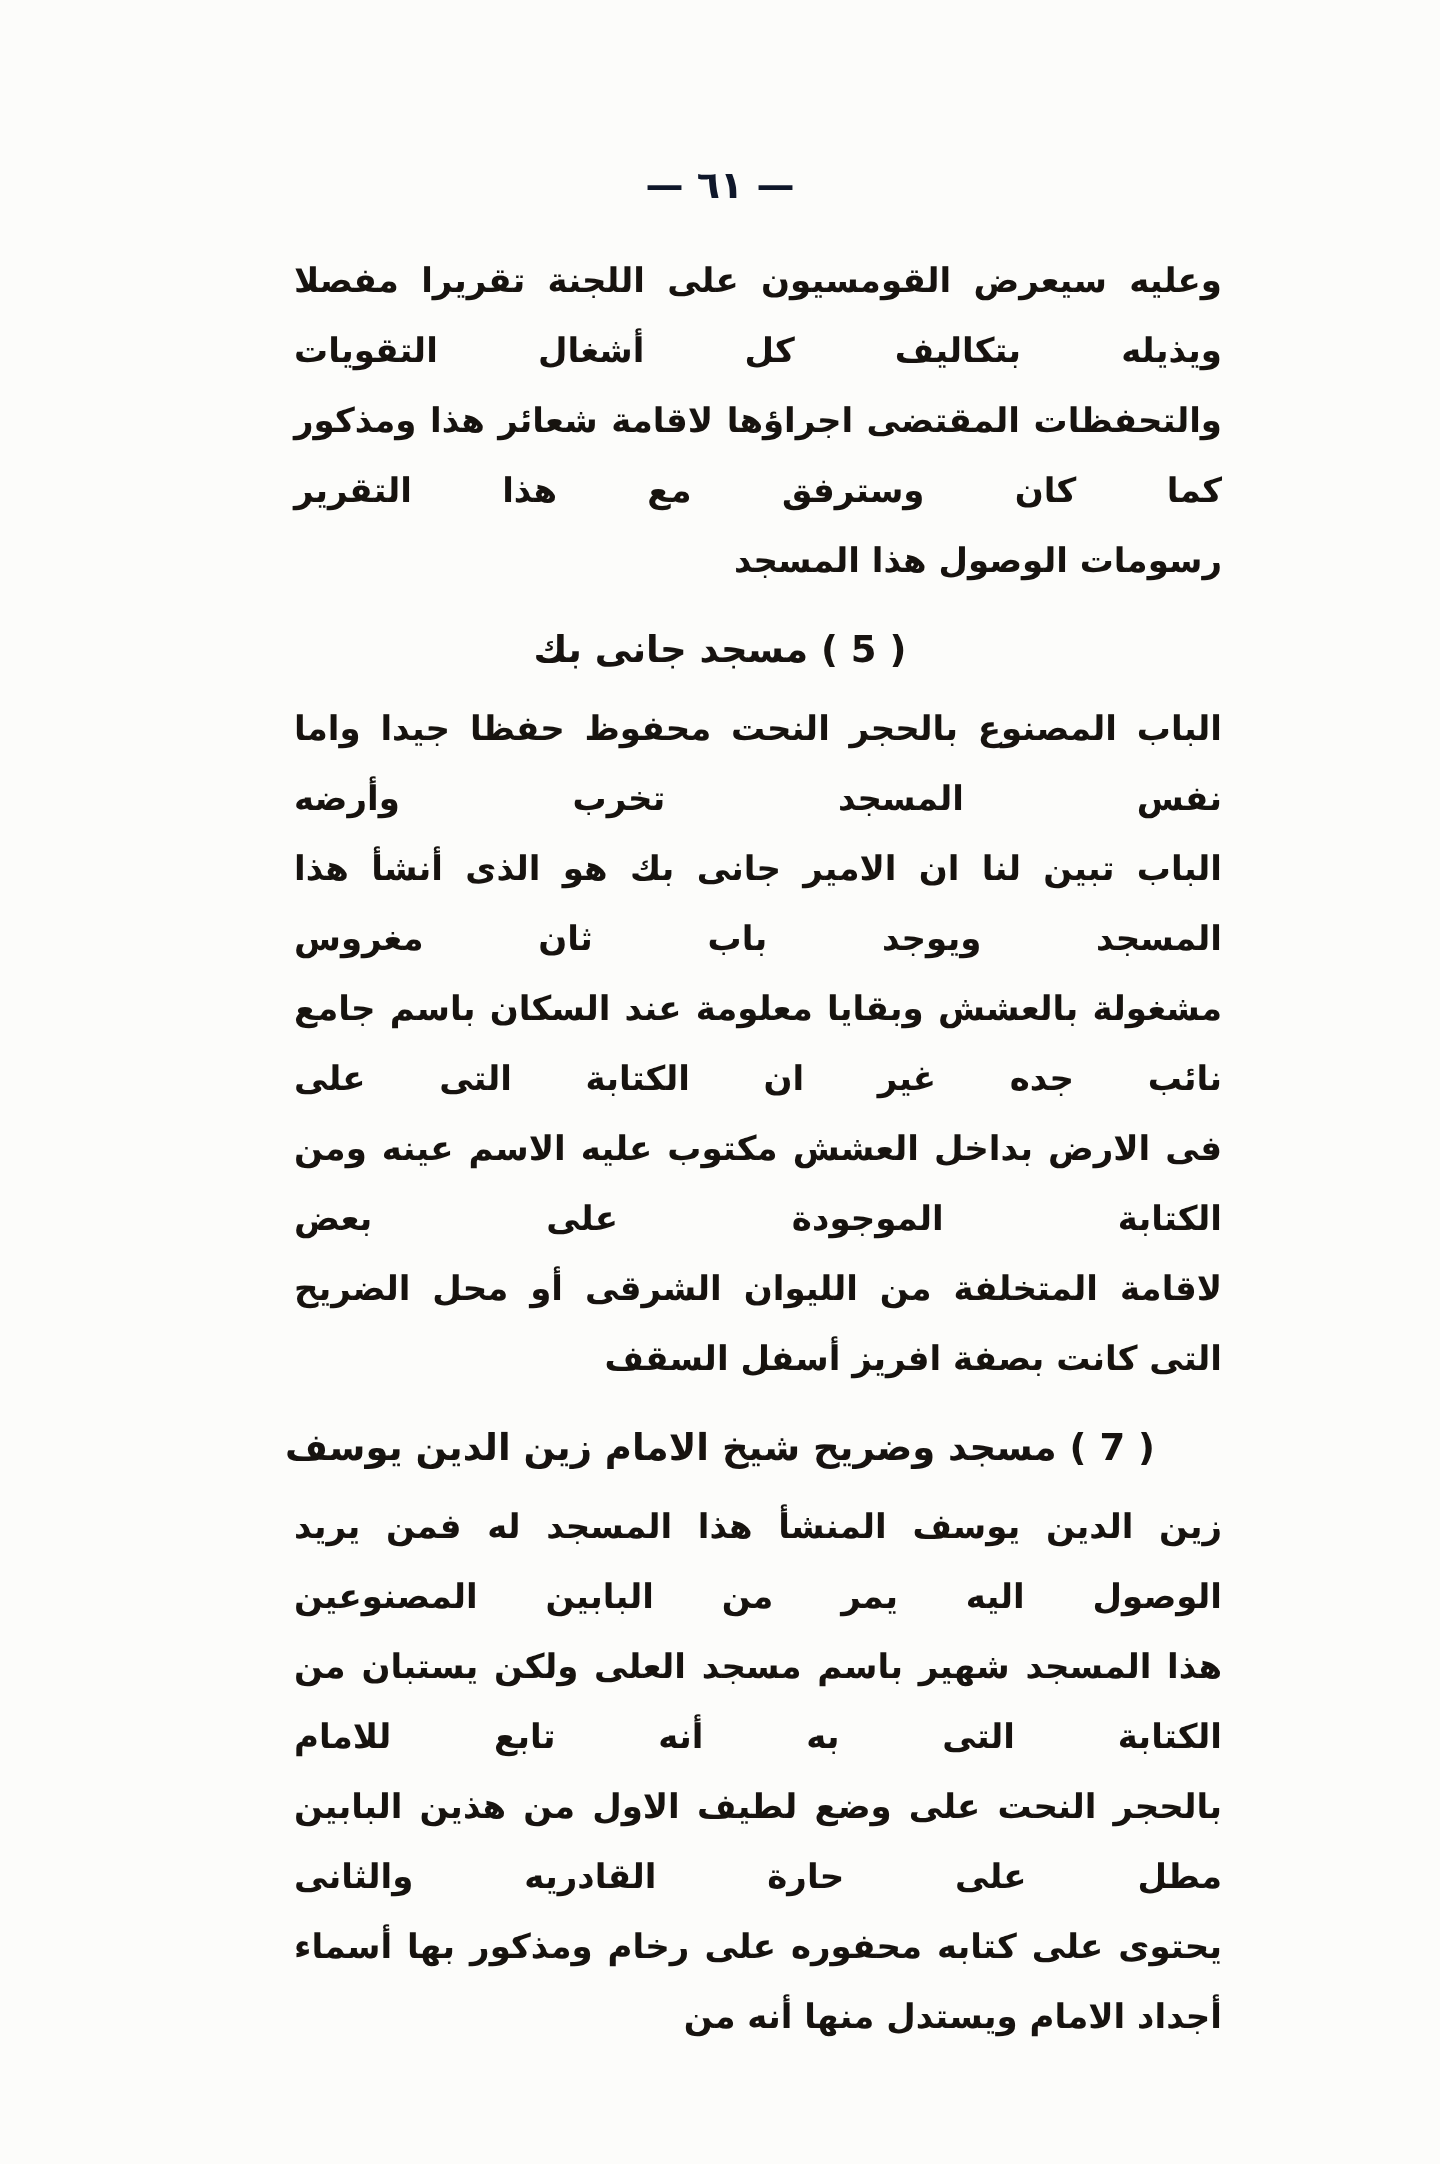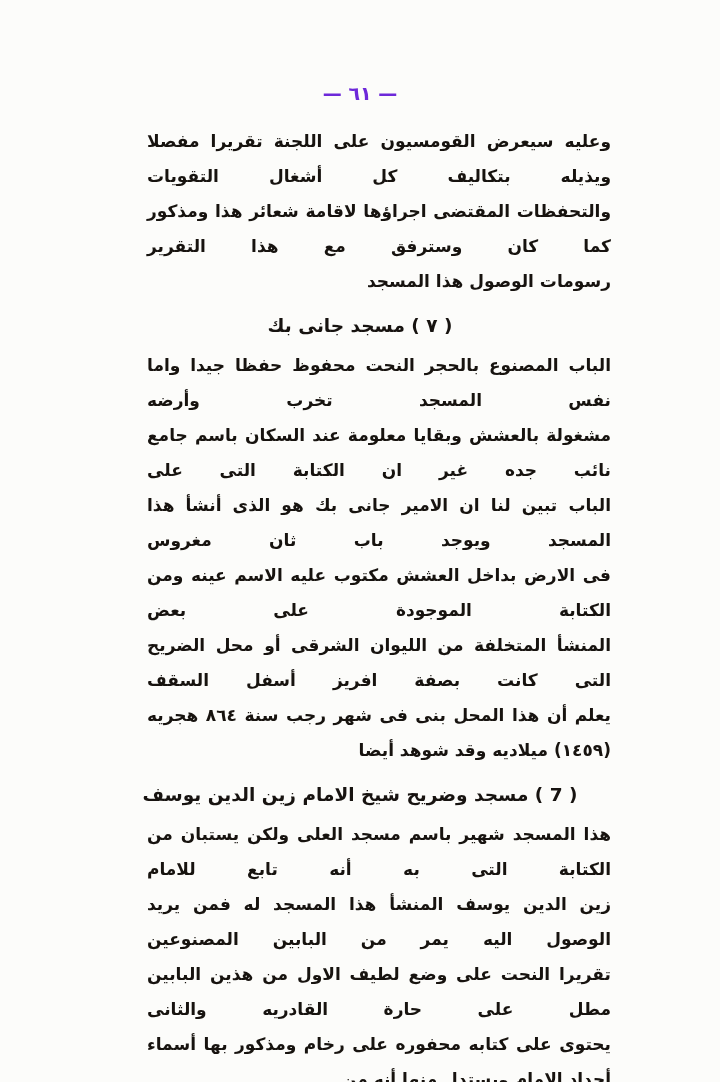--- a/index.html
+++ b/index.html
@@ -23,21 +23,21 @@
     padding-top: 82px;
     direction: rtl;
     color: #17130f;
     font-weight: 700;
   }
   .page-number {
     text-align: center;
     font-size: 19px;
     letter-spacing: 2px;
     margin-bottom: 20px;
-    color: #6d28d9;
+    color: #0f172a;
   }
   .para {
     font-size: 17px;
     margin-left: 38px;
   }
   .para .line {
     line-height: 35px;
     white-space: normal;
     text-align: justify;
     text-align-last: justify;
@@ -61,34 +61,33 @@
   <div class="content">
 
     <div class="page-number">— ٦١ —</div>
 
     <div class="para">
         <div class="line">وعليه سيعرض القومسيون على اللجنة تقريرا مفصلا ويذيله بتكاليف كل أشغال التقويات</div>
         <div class="line">والتحفظات المقتضى اجراؤها لاقامة شعائر هذا ومذكور كما كان وسترفق مع هذا التقرير</div>
         <div class="line">رسومات الوصول هذا المسجد</div>
       </div>
 
-    <div class="heading">( ٧ )  مسجد جانى بك</div>
+    <div class="heading">( 5 )  مسجد جانى بك</div>
 
     <div class="para">
         <div class="line">الباب المصنوع بالحجر النحت محفوظ حفظا جيدا واما نفس المسجد تخرب وأرضه</div>
+        <div class="line">الباب تبين لنا ان الامير جانى بك هو الذى أنشأ هذا المسجد ويوجد باب ثان مغروس</div>
         <div class="line">مشغولة بالعشش وبقايا معلومة عند السكان باسم جامع نائب جده غير ان الكتابة التى على</div>
-        <div class="line">الباب تبين لنا ان الامير جانى بك هو الذى أنشأ هذا المسجد ويوجد باب ثان مغروس</div>
         <div class="line">فى الارض بداخل العشش مكتوب عليه الاسم عينه ومن الكتابة الموجودة على بعض</div>
-        <div class="line">المنشأ المتخلفة من الليوان الشرقى أو محل الضريح التى كانت بصفة افريز أسفل السقف</div>
-        <div class="line">يعلم أن هذا المحل بنى فى شهر رجب سنة ٨٦٤ هجريه (١٤٥٩) ميلاديه وقد شوهد أيضا</div>
+        <div class="line">لاقامة المتخلفة من الليوان الشرقى أو محل الضريح التى كانت بصفة افريز أسفل السقف</div>
       </div>
 
     <div class="heading">( 7 )  مسجد وضريح شيخ الامام زين الدين يوسف</div>
 
     <div class="para">
+        <div class="line">زين الدين يوسف المنشأ هذا المسجد له فمن يريد الوصول اليه يمر من البابين المصنوعين</div>
         <div class="line">هذا المسجد شهير باسم مسجد العلى ولكن يستبان من الكتابة التى به أنه تابع للامام</div>
-        <div class="line">زين الدين يوسف المنشأ هذا المسجد له فمن يريد الوصول اليه يمر من البابين المصنوعين</div>
-        <div class="line">تقريرا النحت على وضع لطيف الاول من هذين البابين مطل على حارة القادريه والثانى</div>
+        <div class="line">بالحجر النحت على وضع لطيف الاول من هذين البابين مطل على حارة القادريه والثانى</div>
         <div class="line">يحتوى على كتابه محفوره على رخام ومذكور بها أسماء أجداد الامام ويستدل منها أنه من</div>
       </div>
 
   </div>
 </div>
 
 </body></html>

